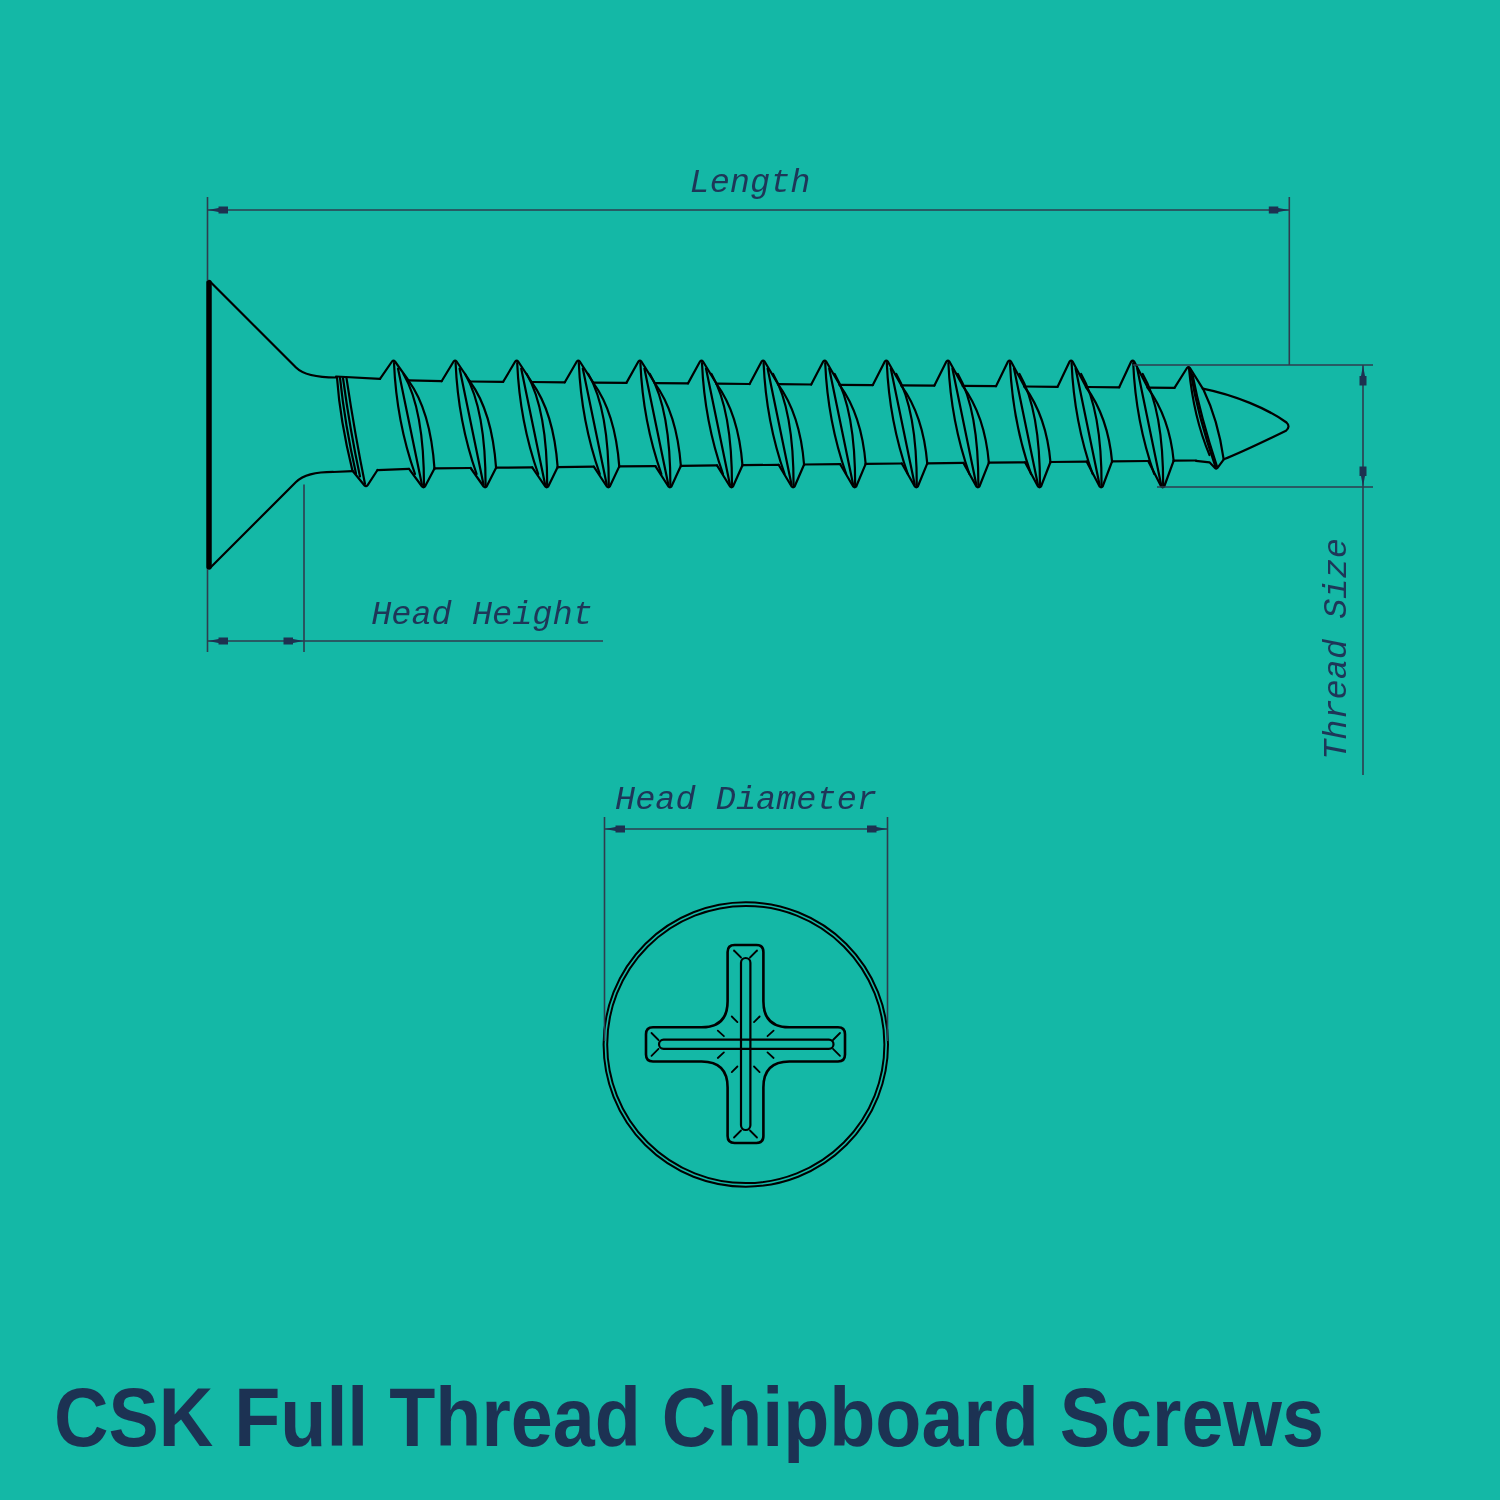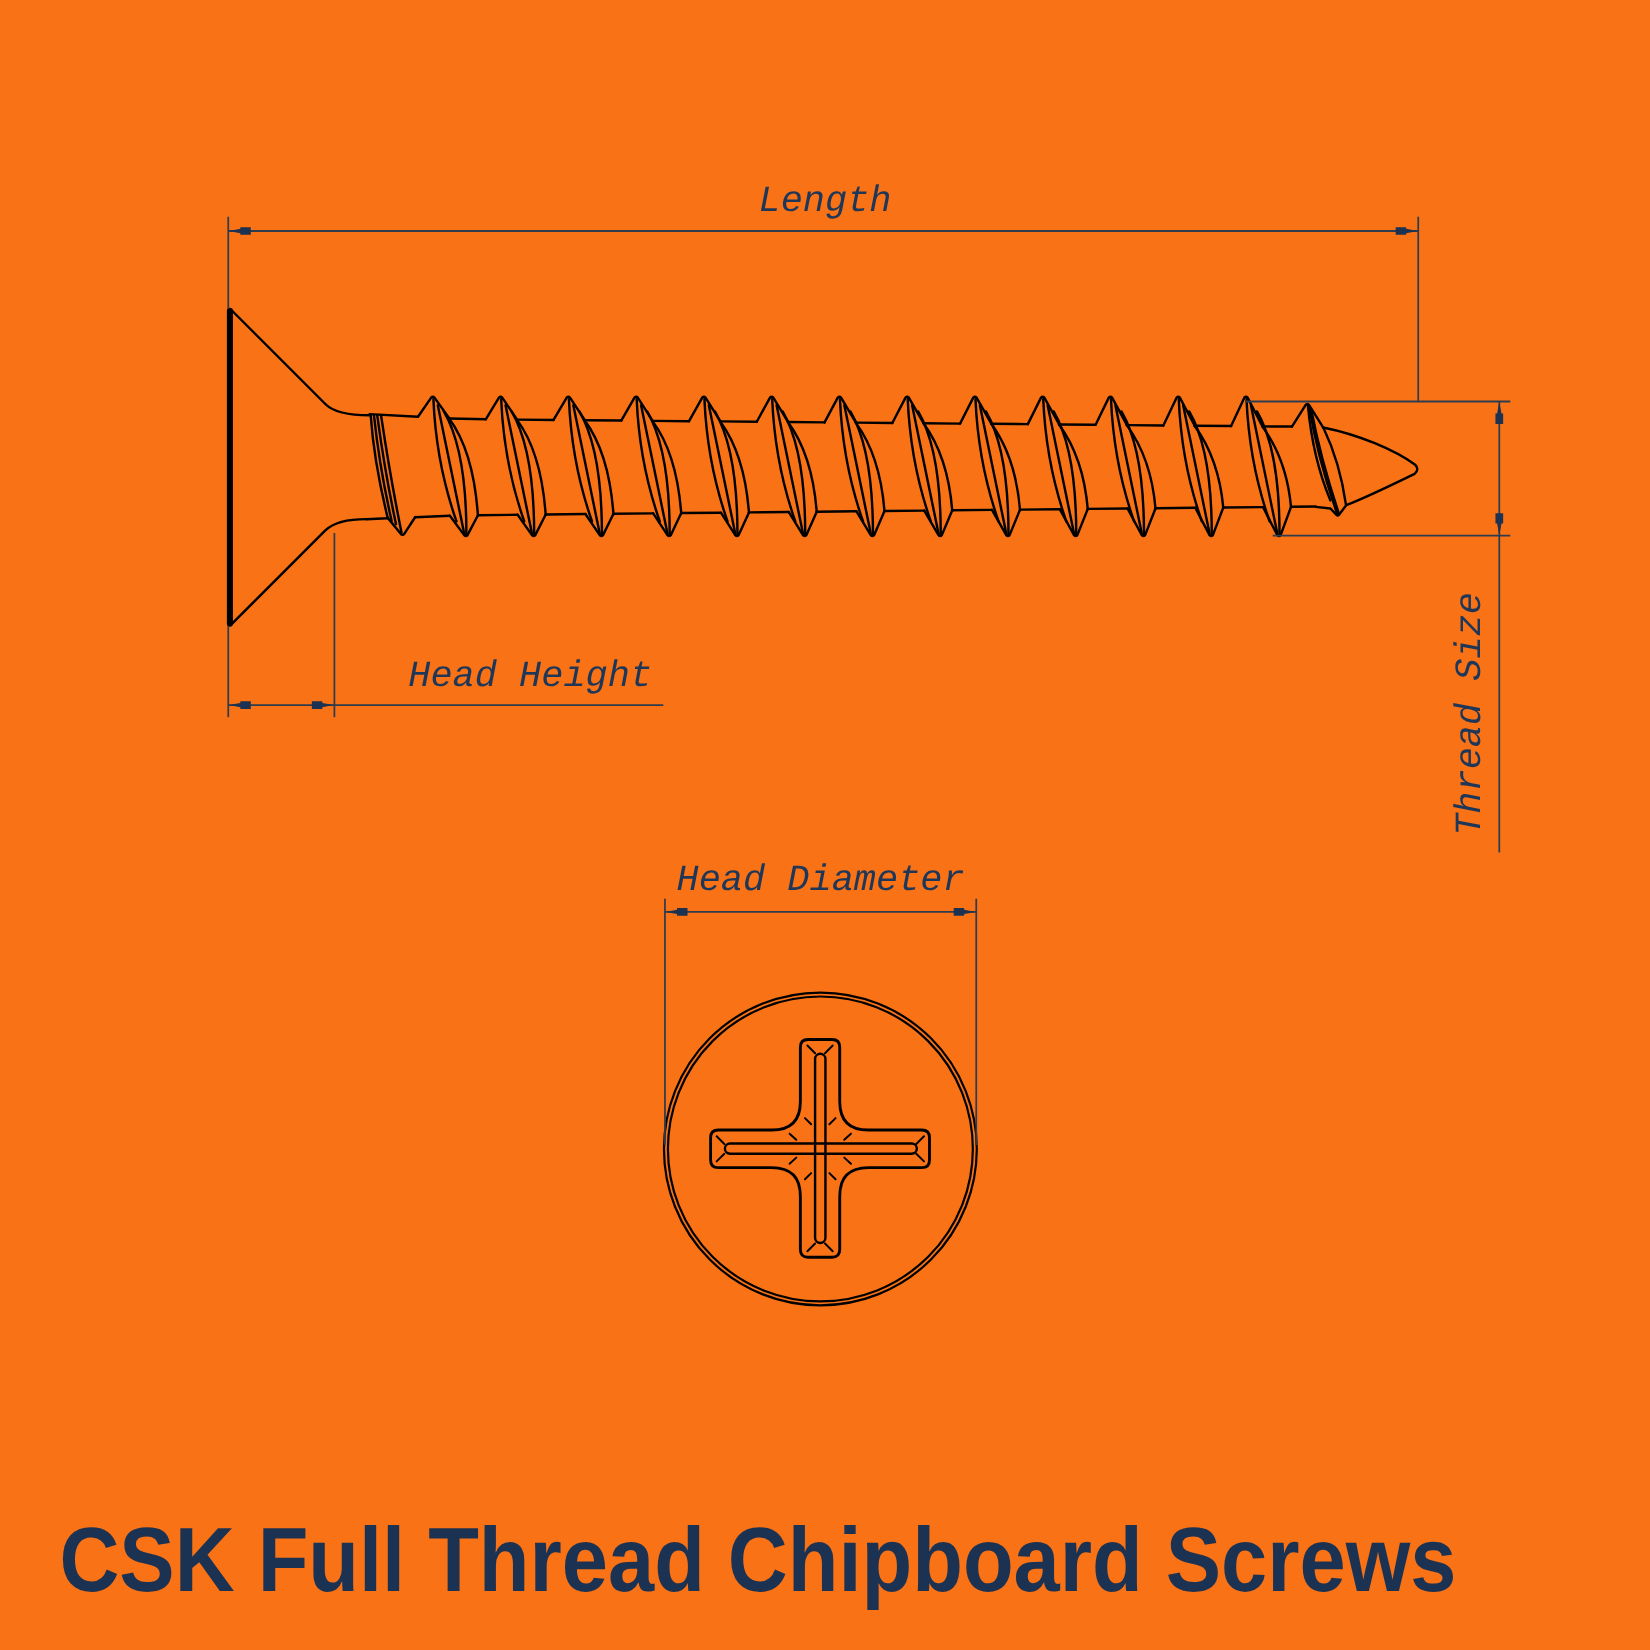--- a/index.html
+++ b/index.html
@@ -1,16 +1,16 @@
 <!DOCTYPE html>
 <html><head>
 <meta charset="utf-8">
 <style>
   html,body { margin:0; padding:0; background:#ffffff; }
-  .page { position:relative; width:1500px; height:1500px; background:#f97316; overflow:hidden; }
+  .page { position:relative; width:1500px; height:1500px; background:#14b8a6; overflow:hidden; }
   svg { position:absolute; left:0; top:0; }
 </style>
 </head>
 <body>
 <div class="page">
 <svg width="1500" height="1500" viewBox="0 0 1500 1500">
   <defs>
     <path id="arr" d="M0,0 L10.5,-2 L10.5,-3.5 L20,-3.5 L20,3.5 L10.5,3.5 L10.5,2 Z"></path>
   </defs>
 

